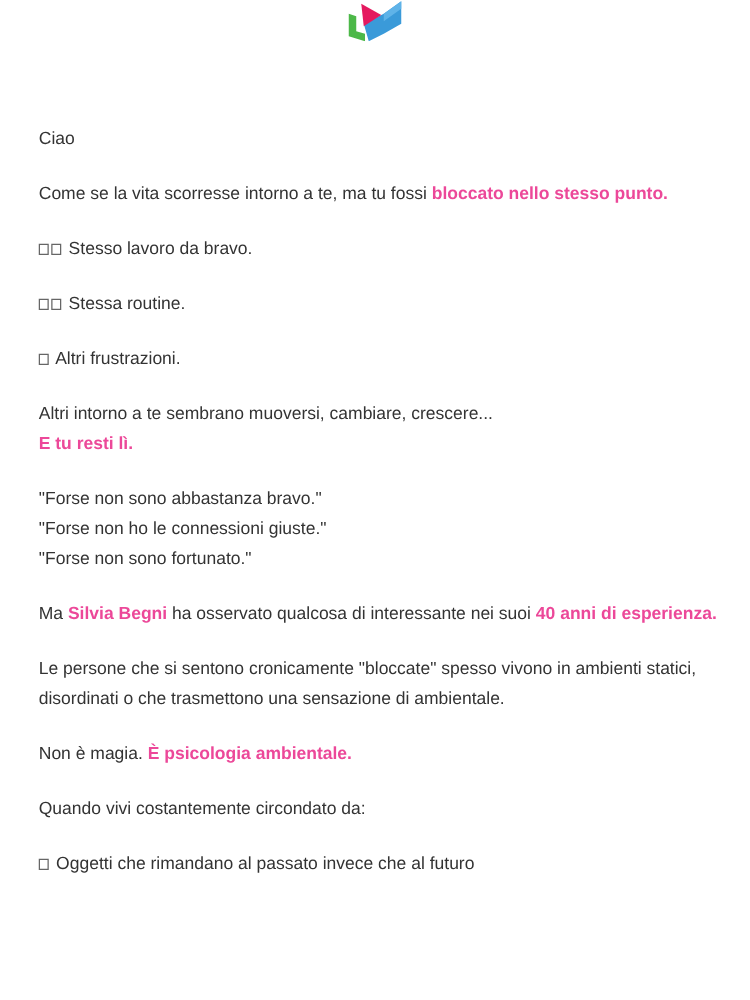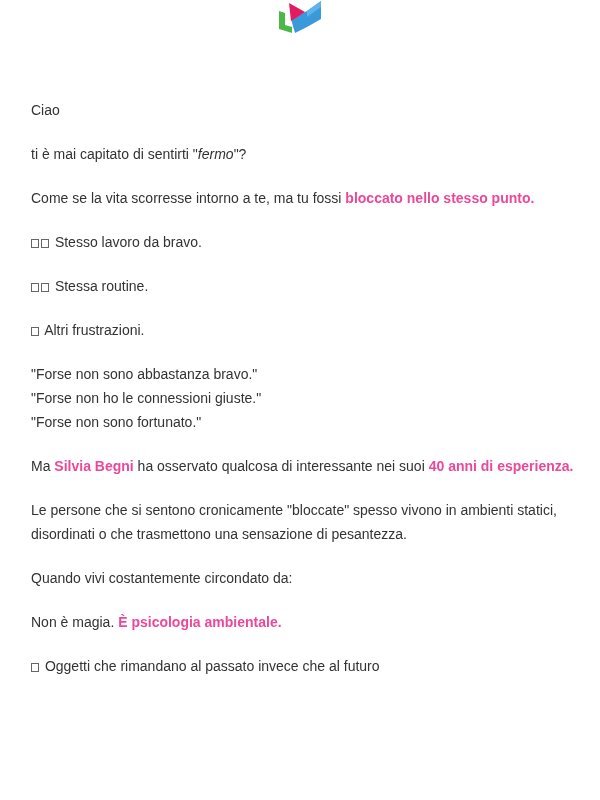--- a/index.html
+++ b/index.html
@@ -64,33 +64,33 @@
     <polygon points="14,20 30,12 44,2 44,20 30,28 18,34" fill="#3a9ad9"></polygon>
     <polygon points="30,12 44,2 44,8 30,18" fill="#5fb3e8"></polygon>
 
     <polygon points="12,4 28,13 14,22" fill="#e5195f"></polygon>
   </svg>
 </div>
 
 <div class="content">
   <p>Ciao</p>
 
-  <p><span>ti è mai capitato di sentirti "</span><i>fermo</i><span>"?</span></p>
 
   <p><span>Come se la vita scorresse intorno a te, ma tu fossi </span><b>bloccato nello stesso punto.</b></p>
 
   <p><span class="sym"></span><span class="sym"></span> <span>Stesso lavoro da bravo.</span></p>
   <p><span class="sym"></span><span class="sym"></span> <span>Stessa routine.</span></p>
   <p><span class="sym"></span> <span>Altri frustrazioni.</span></p>
 
+  <p><span>Altri intorno a te sembrano muoversi, cambiare, crescere...</span><br><b>E tu resti lì.</b></p>
 
   <p><span>"Forse non sono abbastanza bravo."</span><br><span>"Forse non ho le connessioni giuste."</span><br><span>"Forse non sono fortunato."</span></p>
 
   <p><span>Ma </span><b>Silvia Begni</b><span> ha osservato qualcosa di interessante nei suoi </span><b>40 anni di esperienza.</b></p>
 
-  <p>Le persone che si sentono cronicamente "bloccate" spesso vivono in ambienti statici, disordinati o che trasmettono una sensazione di pesantezza.</p>
+  <p>Le persone che si sentono cronicamente "bloccate" spesso vivono in ambienti statici, disordinati o che trasmettono una sensazione di ambientale.</p>
+
+  <p><span>Non è magia. </span><b>È psicologia ambientale.</b></p>
 
   <p>Quando vivi costantemente circondato da:</p>
-
-  <p><span>Non è magia. </span><b>È psicologia ambientale.</b></p>
 
   <p><span class="sym"></span> <span>Oggetti che rimandano al passato invece che al futuro</span></p>
 </div>
 
 </body></html>

